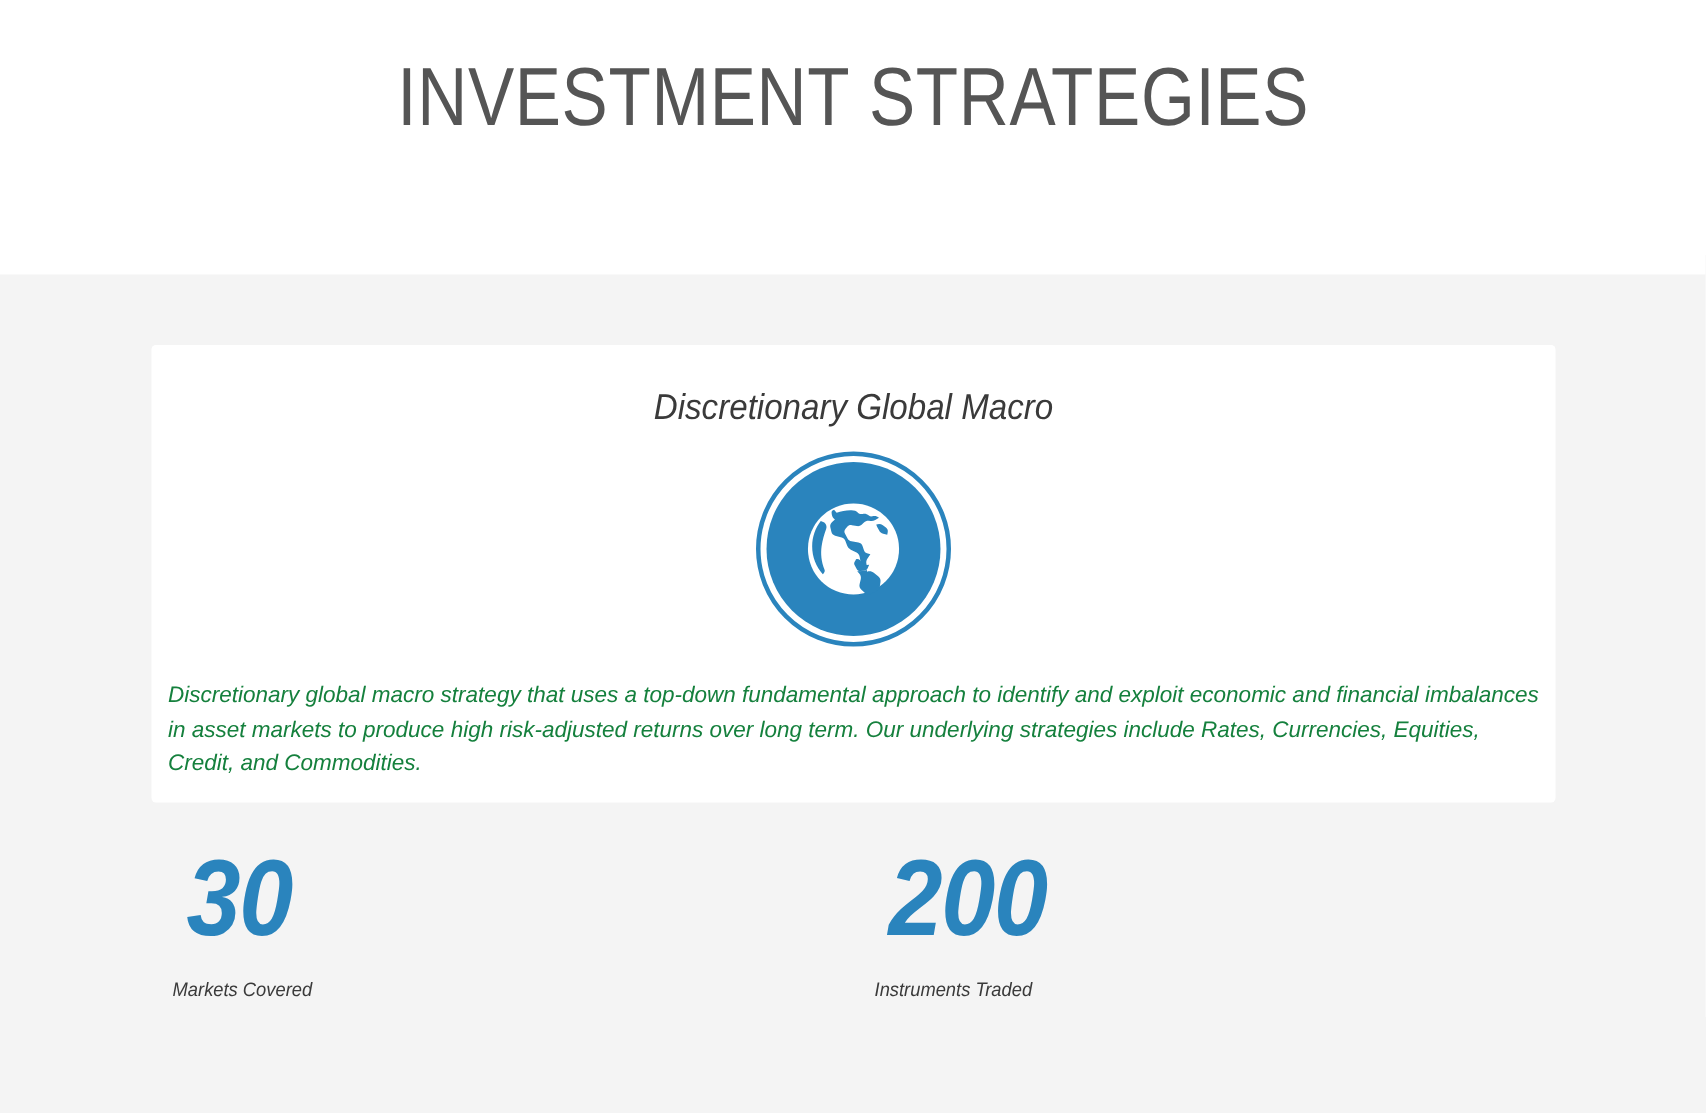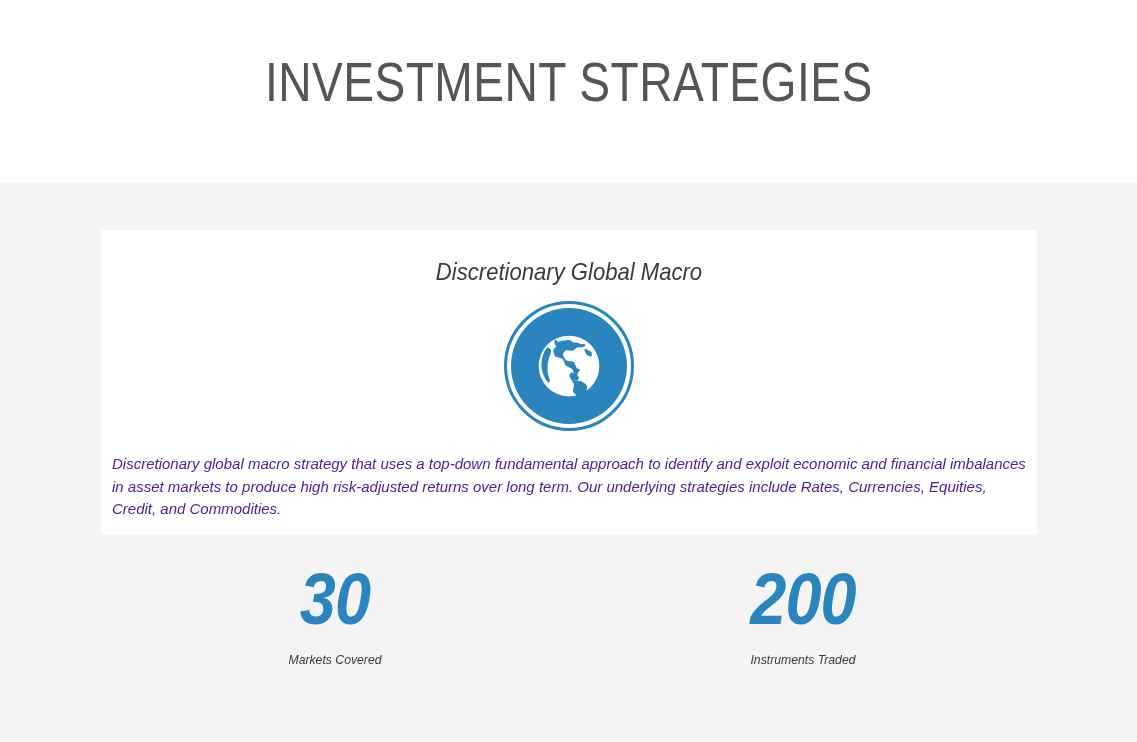--- a/index.html
+++ b/index.html
@@ -12,21 +12,20 @@
     background: #ffffff;
     font-family: "Liberation Sans", sans-serif;
     overflow: hidden;
   }
 
   
   .hero {
     height: 183px;
     background: #ffffff;
     display: flex;
-    align-items: center;
     justify-content: center;
     box-sizing: border-box;
     padding-bottom: 18px;
   }
   .hero-title {
     font-family: "Liberation Sans Narrow", "Liberation Sans", sans-serif;
     font-size: 55px;
     line-height: 1;
     letter-spacing: 0.5px;
     color: #555555;
@@ -92,34 +91,33 @@
   }
   .icon-disc svg {
     display: block;
   }
 
   
   .card-body {
     font-family: "Liberation Sans Narrow", "Liberation Sans", sans-serif;
     font-size: 15px;
     line-height: 1.52;
-    color: #4c1d95;
+    color: #15803d;
     margin: 0;
     padding: 0 1px;
     text-align: left;
   }
 
   
   .stats {
     display: flex;
     margin-top: 14px;
   }
   .stat {
     flex: 1 1 50%;
-    text-align: center;
     padding-top: 14px;
   }
   .stat-value {
     font-family: "Liberation Sans Narrow", "Liberation Sans", sans-serif;
     font-size: 72px;
     line-height: 1;
     font-weight: bold;
     color: #2a84bd;
     letter-spacing: -1px;
     transform: scaleX(0.9);

